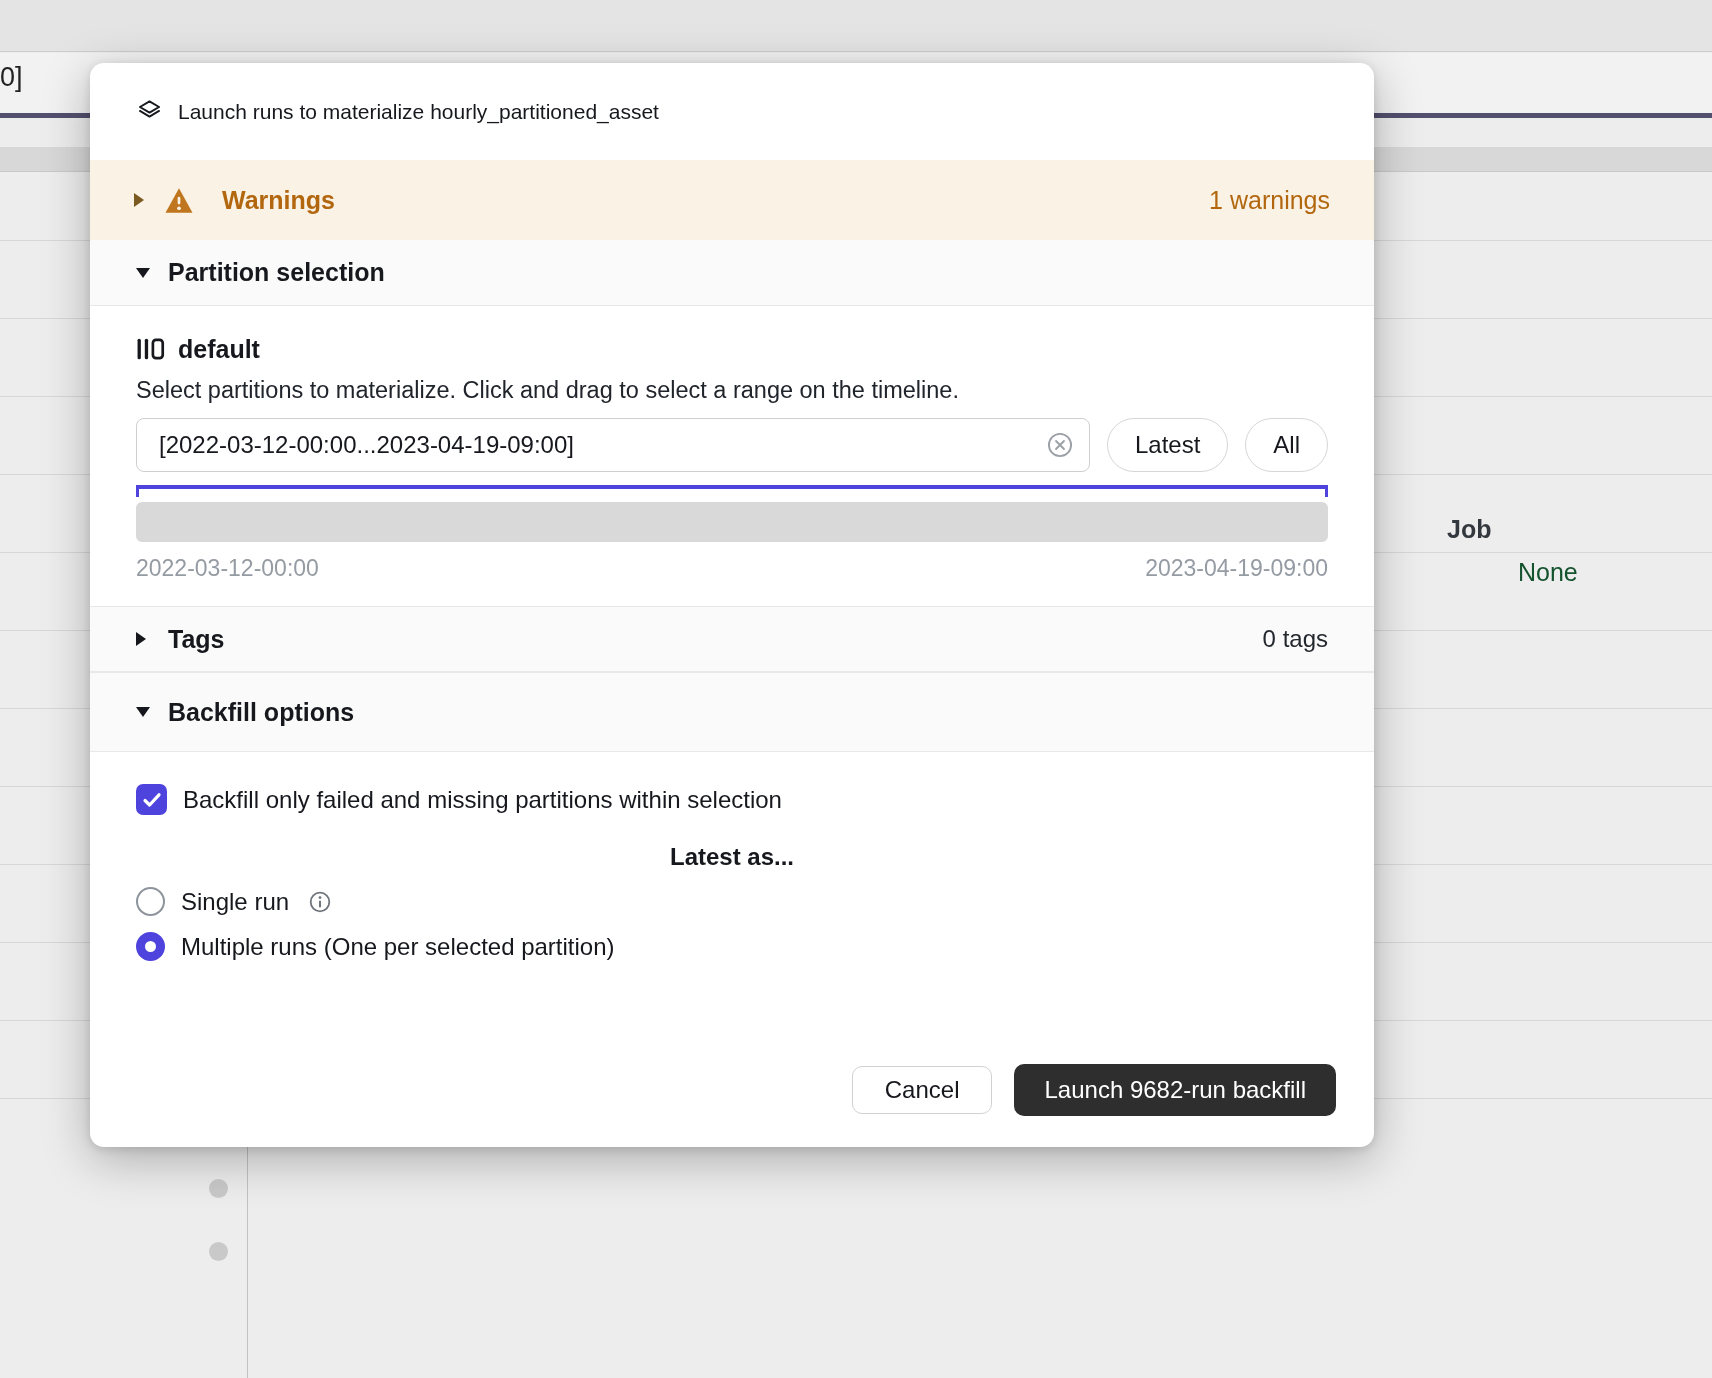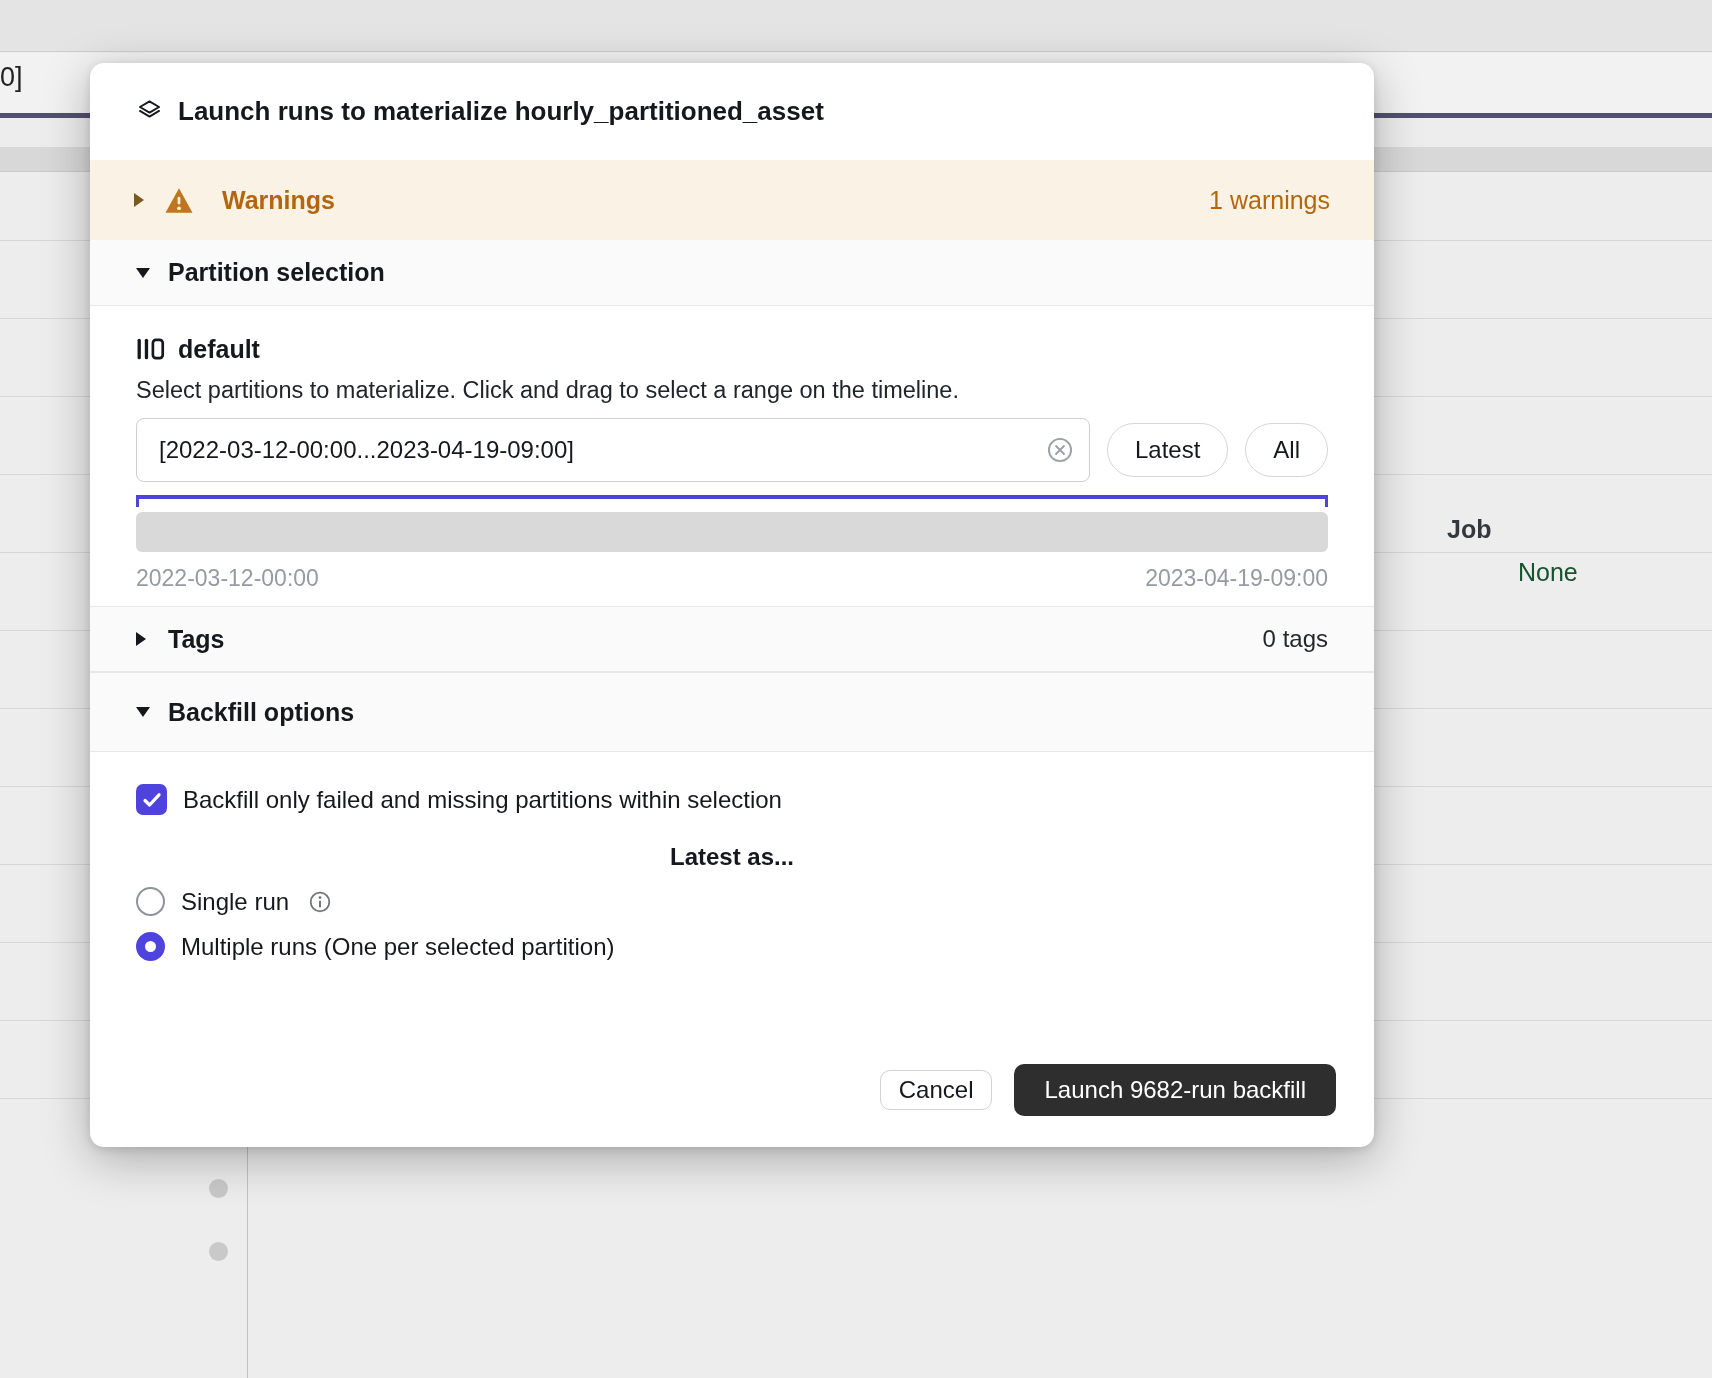--- a/index.html
+++ b/index.html
@@ -25,21 +25,21 @@
 
   
   .modal {
     position:absolute; left:90px; top:63px; width:1284px; height:1084px;
     background:#fff; border-radius:14px; overflow:hidden;
     box-shadow:0 12px 48px rgba(0,0,0,.28), 0 2px 10px rgba(0,0,0,.12);
     display:flex; flex-direction:column;
   }
 
   .dlg-header { height:97px; flex:0 0 auto; display:flex; align-items:center; gap:15px; padding:0 46px; }
-  .dlg-title { font-size:26px; font-weight:700; color:#16181d;text-align:right; }
+  .dlg-title { font-size:21px; font-weight:400; color:#16181d;text-align:right; }
 
   .warnings-row {
     height:80px; flex:0 0 auto; background:#faf2e4;
     display:flex; align-items:center; padding:0 44px; cursor:pointer;
   }
   .warnings-label { font-size:25px; font-weight:700; color:#b2670f; margin-left:28px; }
   .warnings-count { margin-left:auto; font-size:25px; color:#b2670f; }
 
   .caret-wrap { width:18px; display:flex; justify-content:flex-start; }
   .caret-r { width:0; height:0; border-top:7px solid transparent; border-bottom:7px solid transparent; border-left:10px solid #15171c; }
@@ -54,21 +54,21 @@
   .section-count { margin-left:auto; font-size:24px; color:#23272e; }
 
   .psel-content { height:300px; flex:0 0 auto; background:#fff; padding:28px 46px 0; }
   .dim-row { display:flex; align-items:center; gap:13px; height:30px; }
   .dim-name { font-size:25px; font-weight:700; color:#16181d; }
   .help-text { margin-top:12px; font-size:23.5px; color:#20242b; line-height:28px; }
 
   .input-row { margin-top:14px; display:flex; align-items:center; gap:17px; }
   .part-input-wrap { position:relative; flex:1; }
   .part-input {
-    width:100%; height:64px; border:1px solid #cfcfcf; border-radius:8px;
+    width:100%; height:54px; border:1px solid #cfcfcf; border-radius:8px;
     font-size:24px; color:#16181d; padding:0 62px 0 22px;
     font-family:"Liberation Sans", sans-serif; outline:none; background:#fff;
   }
   .clear-btn { position:absolute; right:16px; top:50%; transform:translateY(-50%); background:none; border:none; cursor:pointer; display:flex; }
   .pill-btn {
     height:54px; padding:0 27px; border:1px solid #d6d6d6; border-radius:27px;
     background:#fff; font-size:24px; color:#16181d; cursor:pointer;
     font-family:"Liberation Sans", sans-serif;
   }
 
@@ -87,21 +87,21 @@
   .radio-row { margin-top:16px; display:flex; align-items:center; gap:16px; cursor:pointer; height:29px; }
   .radio { width:29px; height:29px; border-radius:50%; border:2.5px solid #8e949c; background:#fff; flex:0 0 auto; }
   .radio.selected { border:9px solid #4f43dd; }
   .info-icon { display:flex; margin-left:3px; }
 
   .dlg-footer {
     margin-top:auto; height:115px; flex:0 0 auto;
     display:flex; align-items:center; justify-content:flex-end; gap:22px; padding:0 38px;
   }
   .btn-cancel {
-    height:40px; padding:0 18px; border:1px solid #d2d2d2; border-radius:10px;
+    height:48px; padding:0 32px; border:1px solid #d2d2d2; border-radius:10px;
     background:#fff; font-size:24px; color:#16181d; cursor:pointer;
     font-family:"Liberation Sans", sans-serif;
   }
   .btn-launch {
     height:52px; padding:0 30px; border:none; border-radius:10px;
     background:#2e2e2e; font-size:24px; color:#fff; cursor:pointer;
     font-family:"Liberation Sans", sans-serif;
   }
 </style>
 </head>

